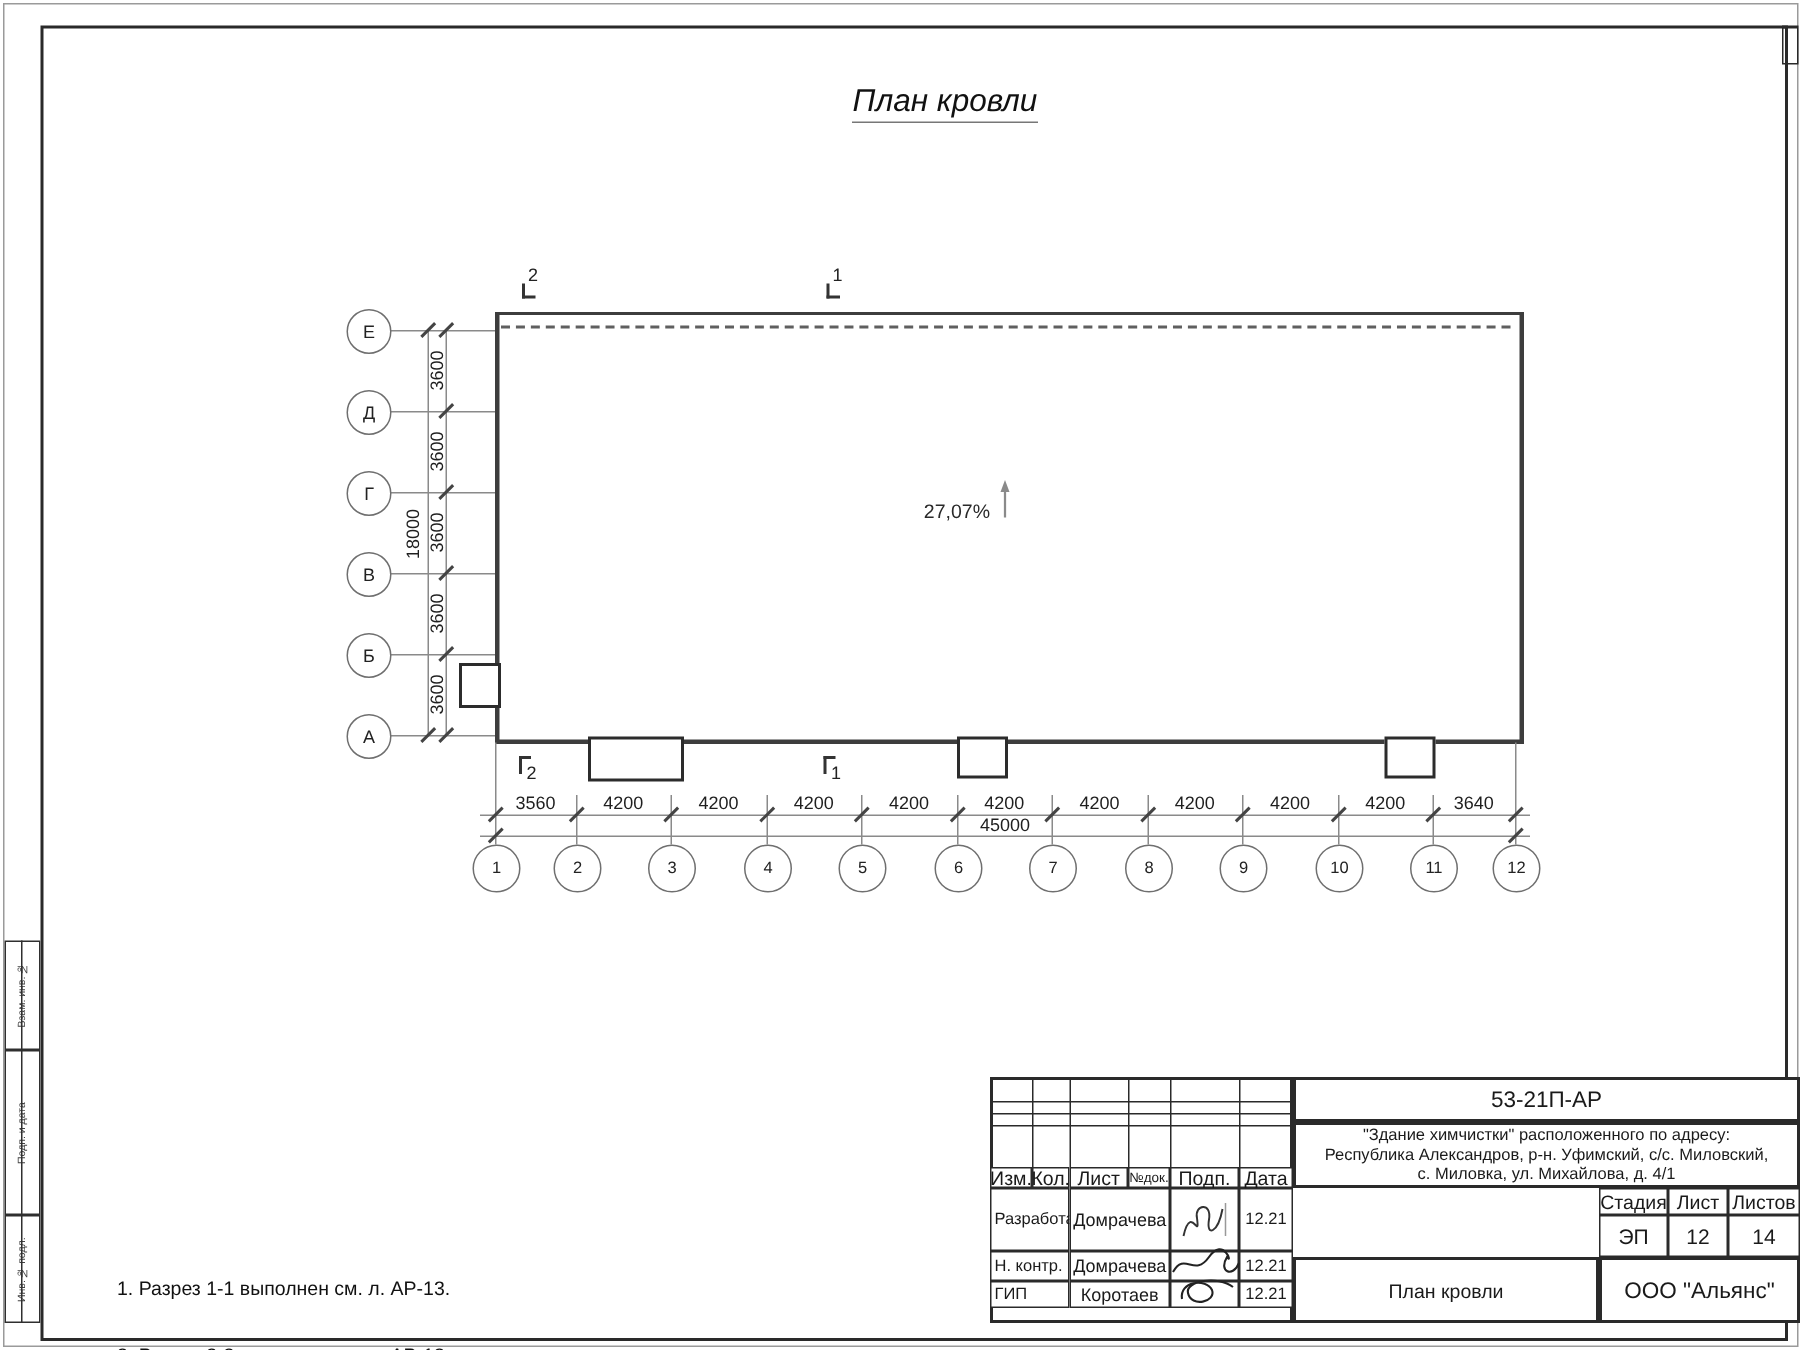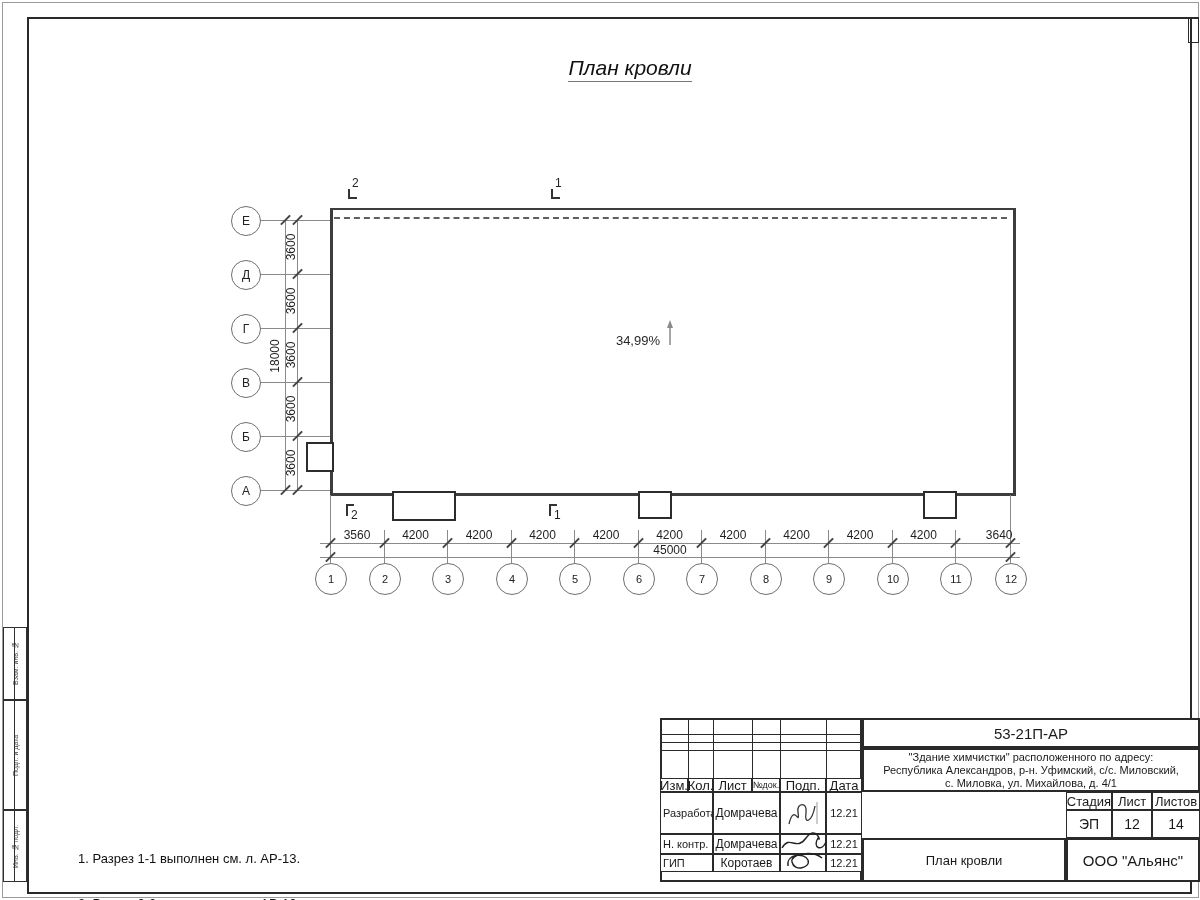--- a/index.html
+++ b/index.html
@@ -62,21 +62,21 @@
 
     <div class="abs building" style="left:330px;top:208px;width:680px;height:283px;"></div>
 
     <div class="abs dashed" style="left:334px;top:217px;width:673px;"></div>
 
     <div class="abs protrusion" style="left:306px;top:442px;width:24px;height:26px;"></div>
     <div class="abs protrusion" style="left:392px;top:491px;width:60px;height:26px;"></div>
     <div class="abs protrusion" style="left:638px;top:491px;width:30px;height:24px;"></div>
     <div class="abs protrusion" style="left:923px;top:491px;width:30px;height:24px;"></div>
 
-    <div class="abs slope-label" style="left:610px;top:333px;width:50px;text-align:right;">34,99%</div>
+    <div class="abs slope-label" style="left:610px;top:333px;width:50px;text-align:right;">27,07%</div>
     <svg class="abs" style="left:663px;top:318px;" width="14" height="30">
       <line x1="7" y1="27" x2="7" y2="5" stroke="#8a8a8a" stroke-width="1.5"></line>
       <polygon points="4,10 7,2 10,10" fill="#8a8a8a"></polygon>
     </svg>
 
     <div class="abs vline" style="left:285px;top:220px;height:270px;"></div>
     <div class="abs vline" style="left:297px;top:220px;height:270px;"></div>
 
     <div class="abs hline" style="left:320px;top:543px;width:700px;"></div>
     <div class="abs hline" style="left:320px;top:557px;width:700px;"></div>
@@ -163,21 +163,21 @@
       <div class="dimtext" style="position:absolute;left:327px;top:528px;width:60px;">3560</div>
       <div class="dimtext" style="position:absolute;left:385.5px;top:528px;width:60px;">4200</div>
       <div class="dimtext" style="position:absolute;left:449px;top:528px;width:60px;">4200</div>
       <div class="dimtext" style="position:absolute;left:512.5px;top:528px;width:60px;">4200</div>
       <div class="dimtext" style="position:absolute;left:576px;top:528px;width:60px;">4200</div>
       <div class="dimtext" style="position:absolute;left:639.5px;top:528px;width:60px;">4200</div>
       <div class="dimtext" style="position:absolute;left:703px;top:528px;width:60px;">4200</div>
       <div class="dimtext" style="position:absolute;left:766.5px;top:528px;width:60px;">4200</div>
       <div class="dimtext" style="position:absolute;left:830px;top:528px;width:60px;">4200</div>
       <div class="dimtext" style="position:absolute;left:893.5px;top:528px;width:60px;">4200</div>
-      <div class="dimtext" style="position:absolute;left:952.5px;top:528px;width:60px;text-align:right;">3640</div>
+      <div class="dimtext" style="position:absolute;left:952.5px;top:528px;width:60px;">3640</div>
     </div>
 
   <div class="abs notes" style="left:78px;top:821px;">
     <div>1. Разрез 1-1 выполнен см. л. АР-13.</div>
     <div>2. Разрез 2-2 выполнен см. л. АР-13.</div>
   </div>
 
   <div class="abs" style="left:660px;top:718px;width:540px;height:164px;background:#fff;">
     <div class="abs tb-cell tb-thick" style="left:0;top:0;width:202px;height:164px;"></div>
 

